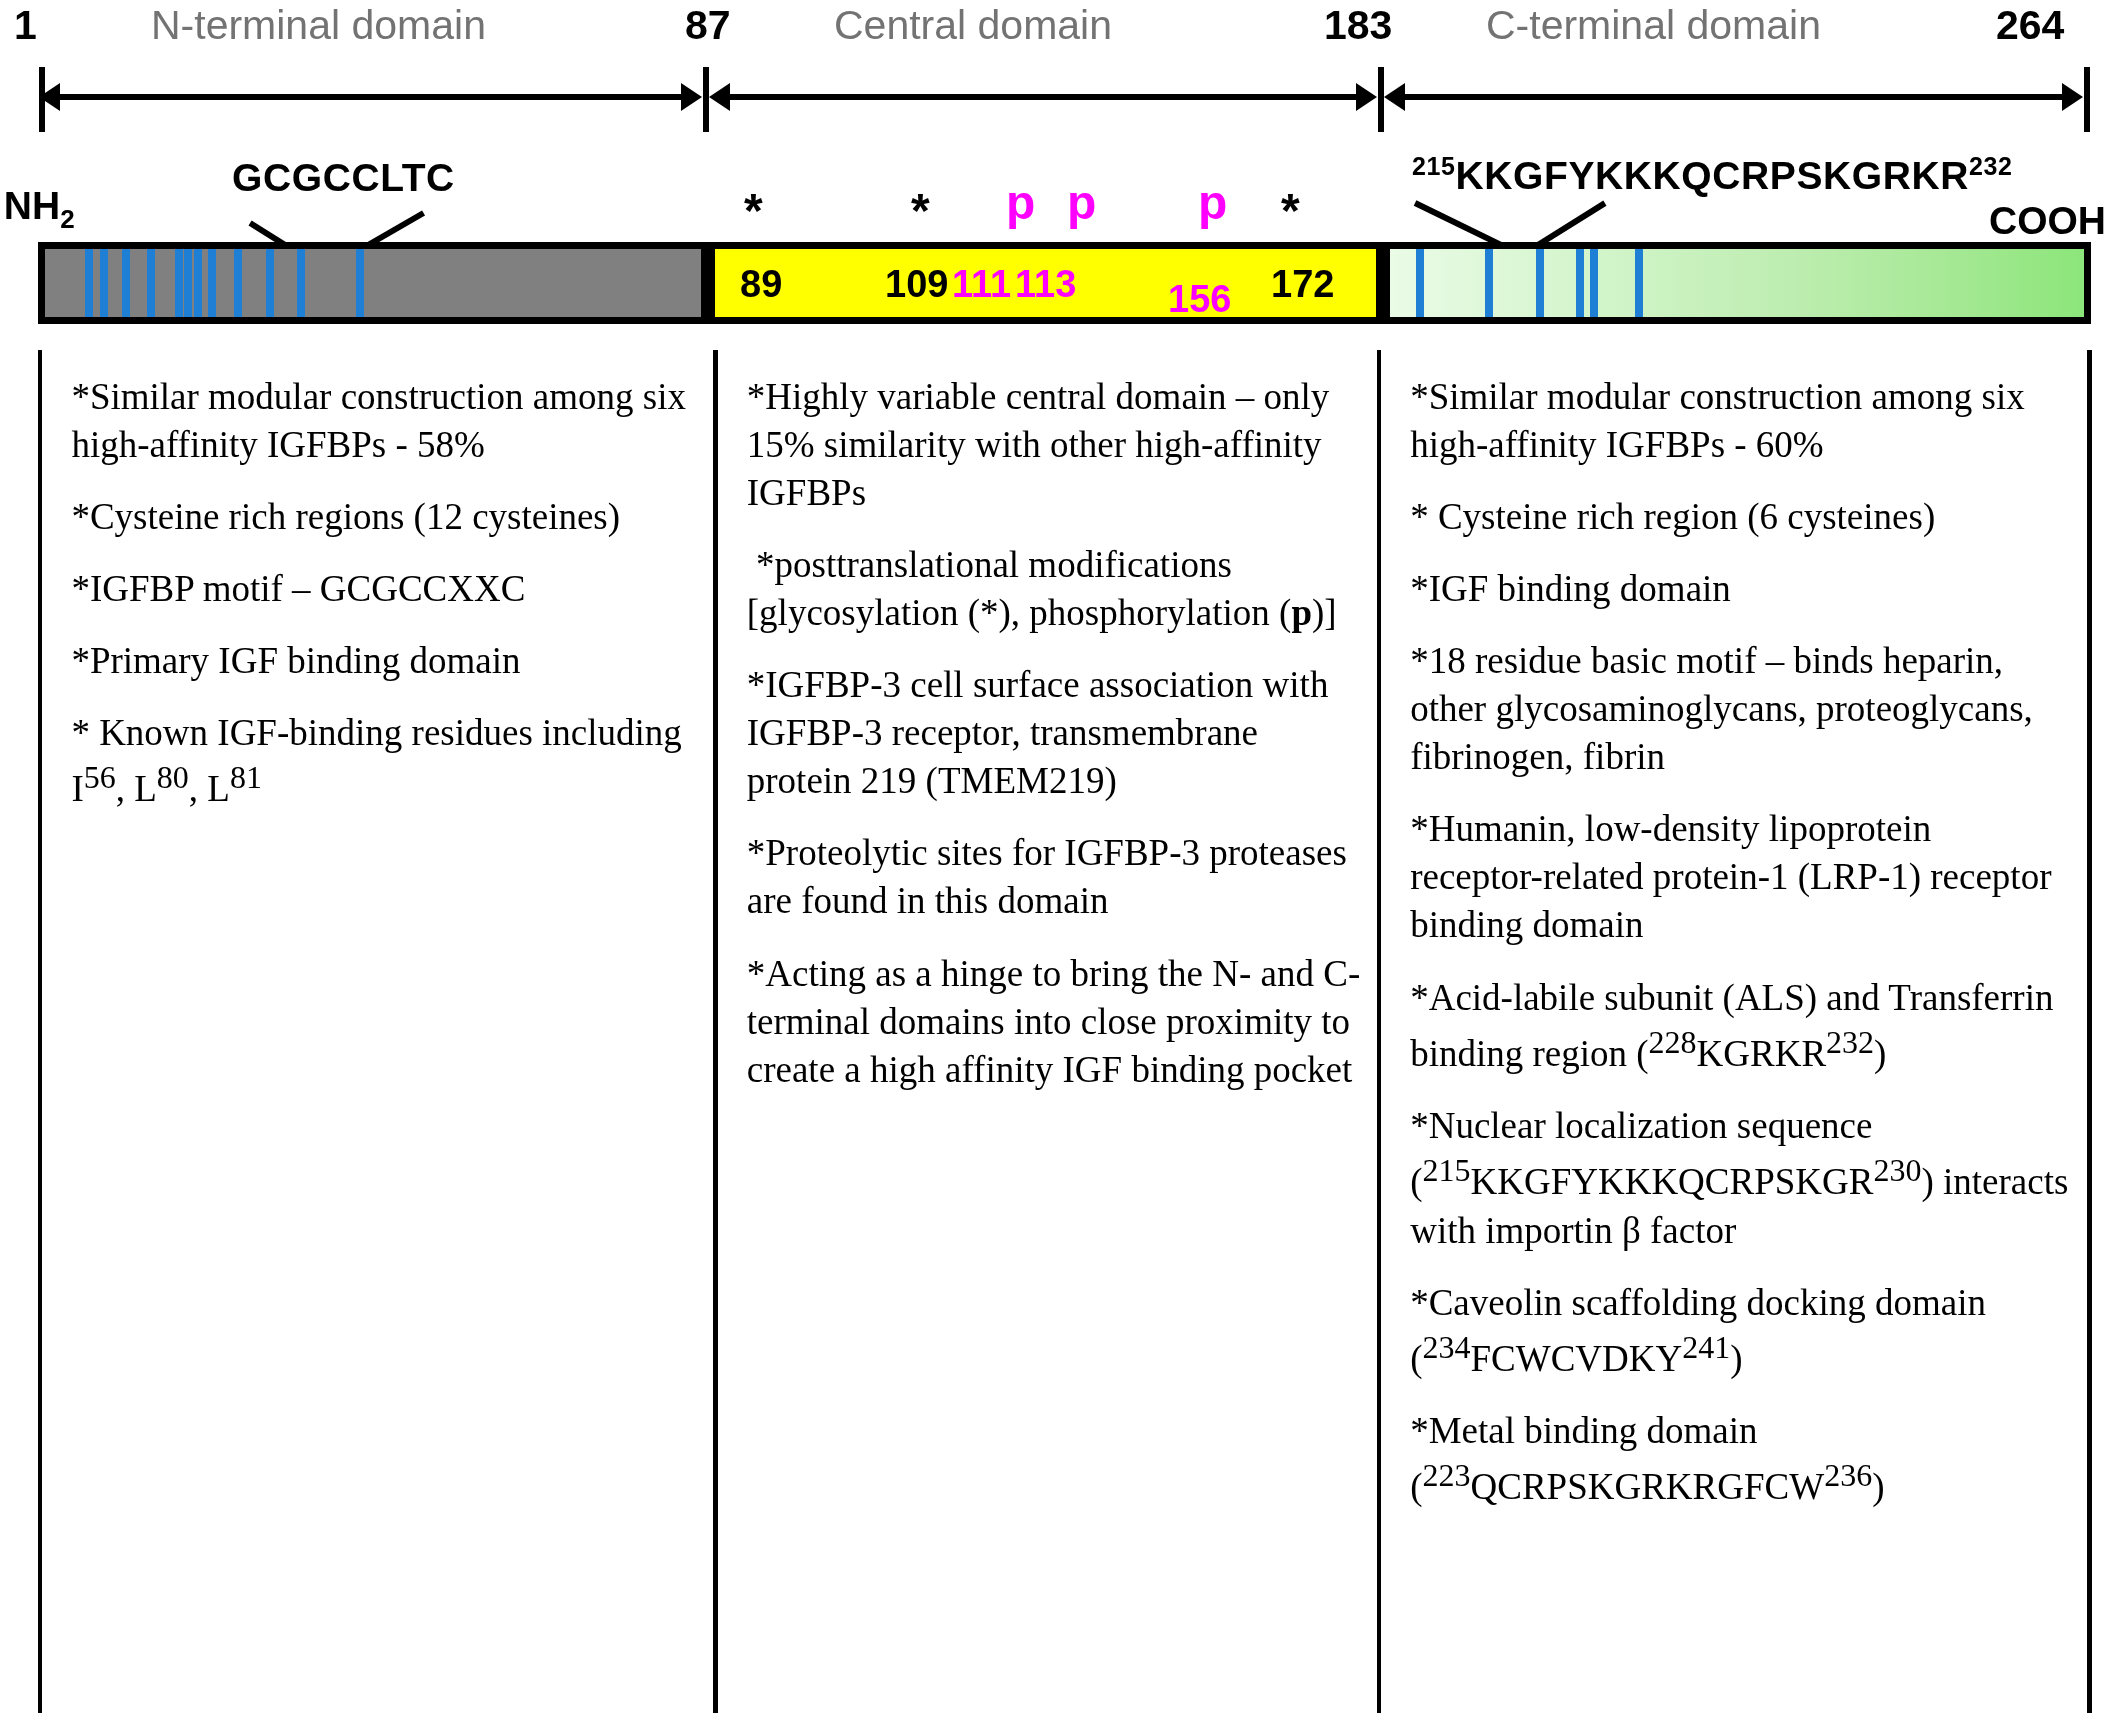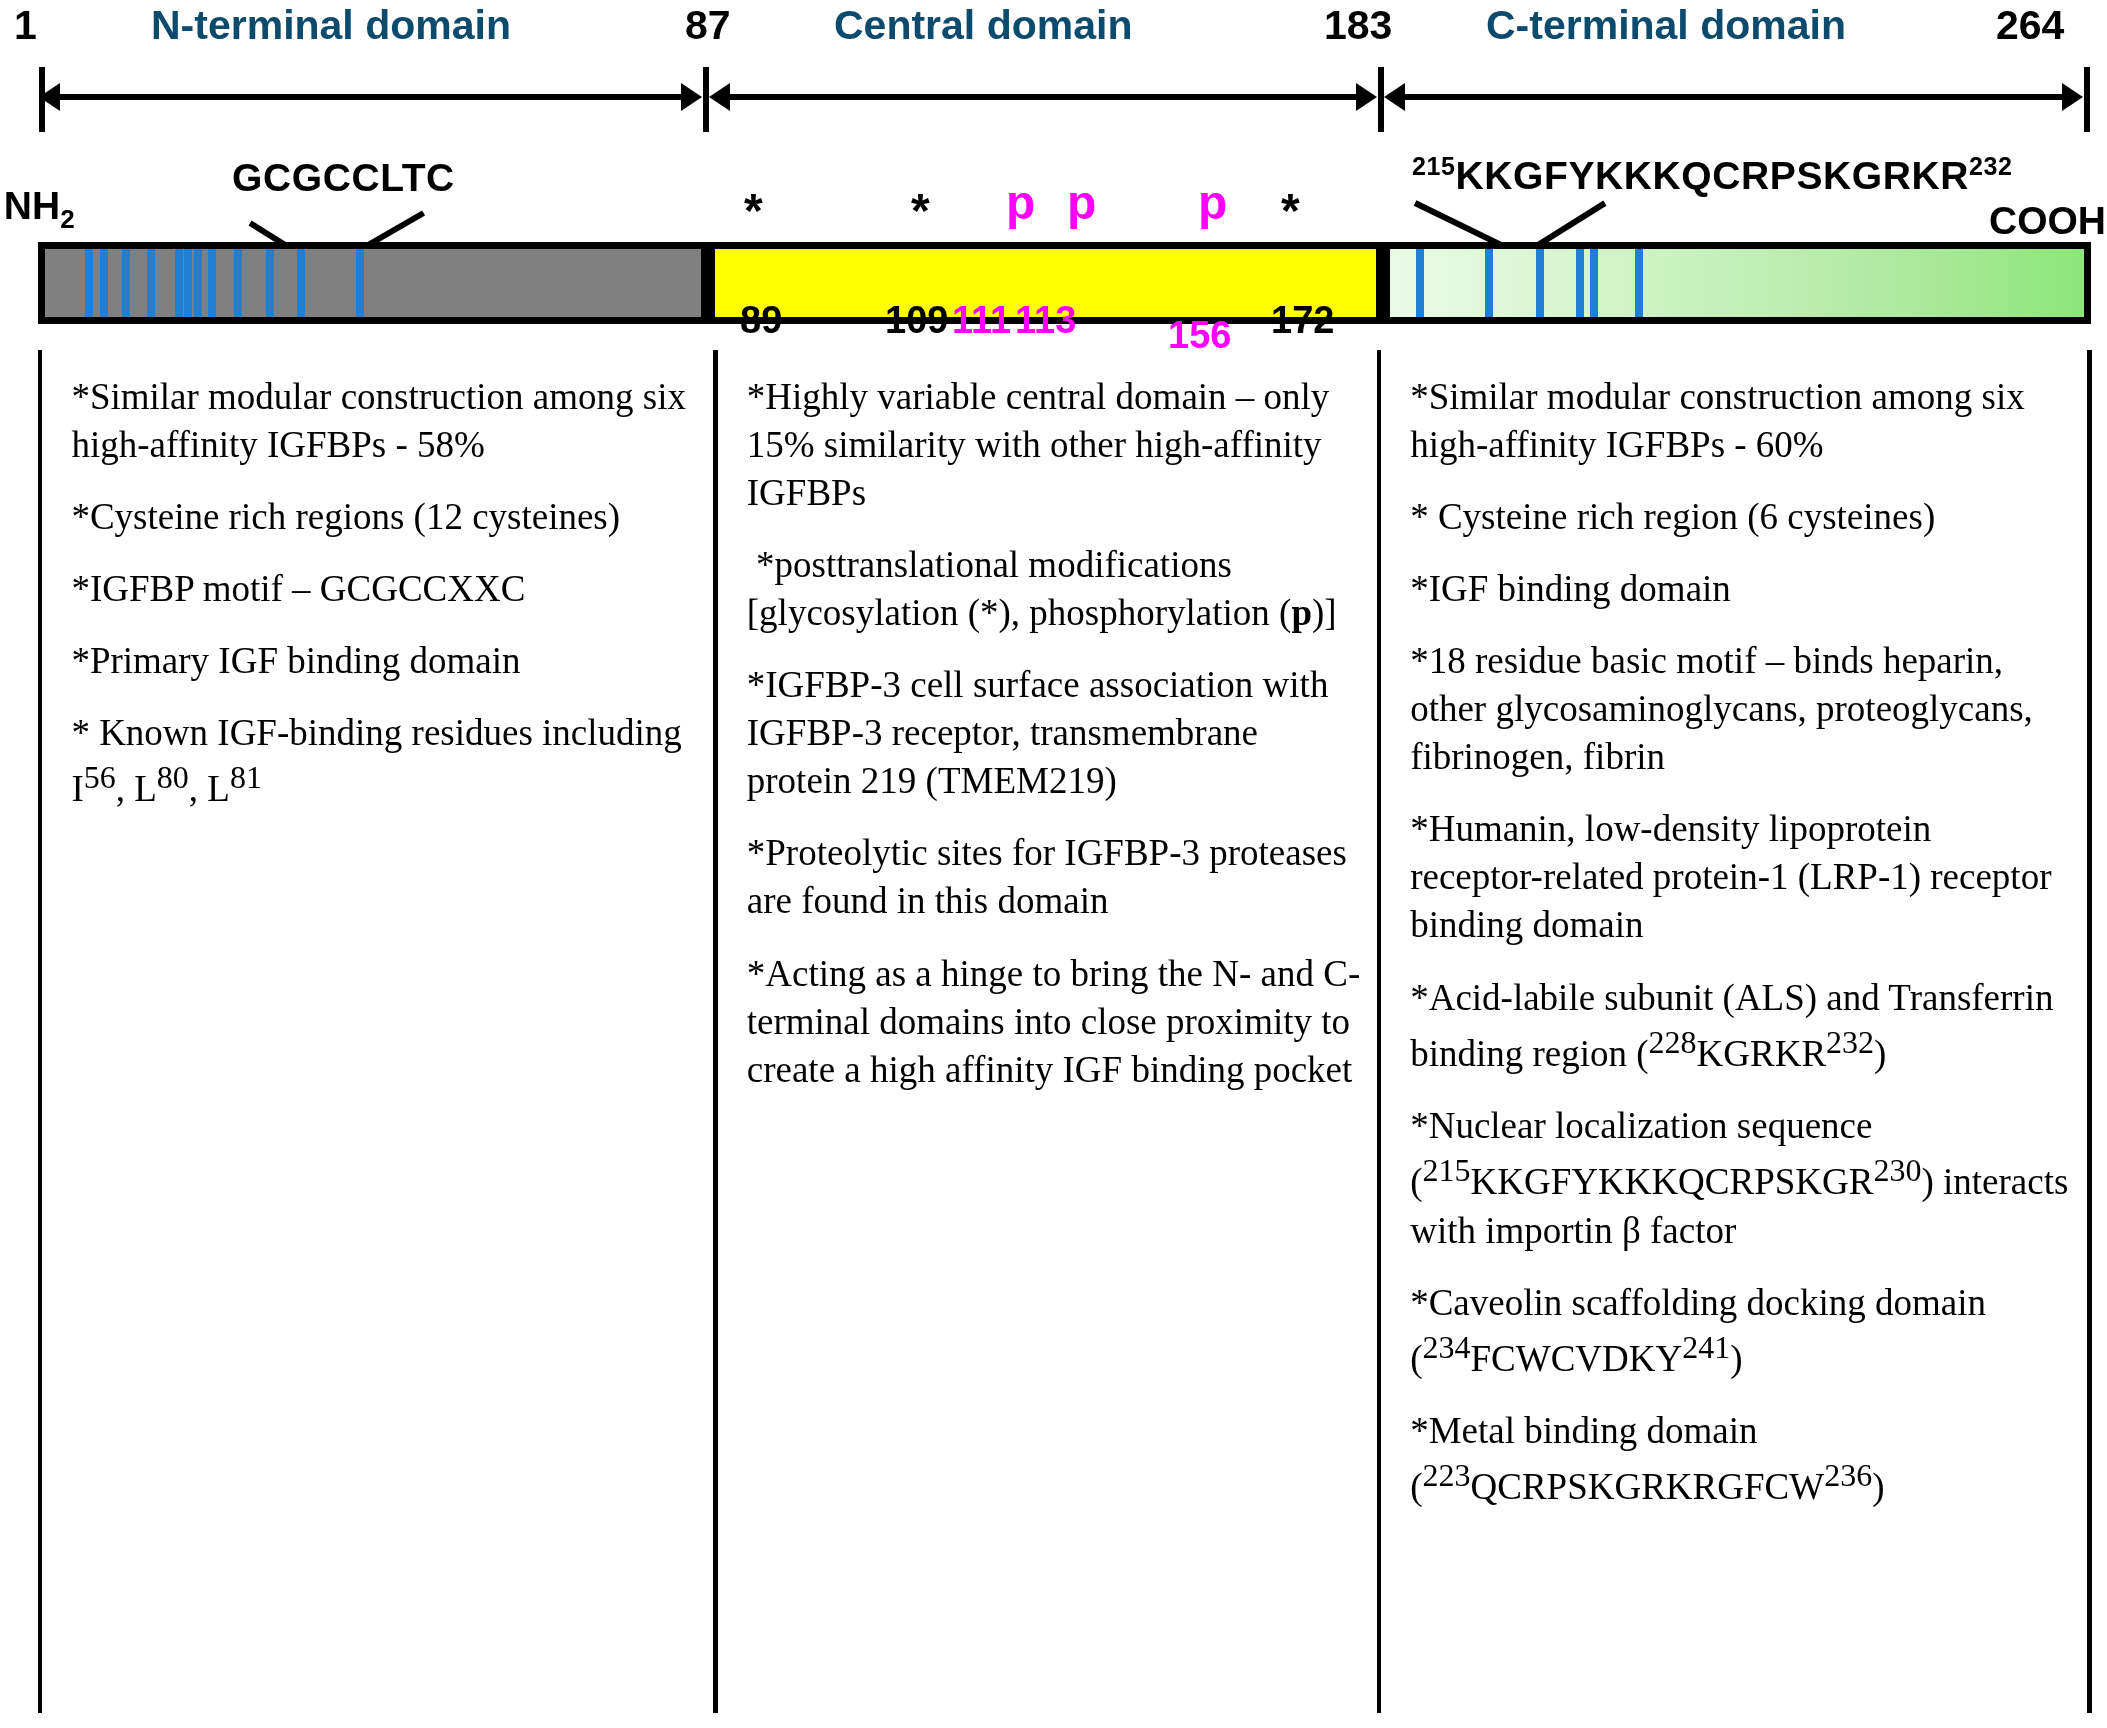--- a/index.html
+++ b/index.html
@@ -8,24 +8,24 @@
     background: #ffffff;
     font-family: "Liberation Serif", "DejaVu Serif", serif;
     overflow: hidden;
   }
   #root { position: relative; width: 2108px; height: 1728px; }
 
   
   .dom-label {
     position: absolute;
     font-family: "Liberation Sans", "DejaVu Sans", sans-serif;
-    font-weight: bold;
+    font-weight: normal;
     font-size: 41px;
     line-height: 1;
-    color: #0c4a6e;
+    color: #737373;
     white-space: nowrap;
   }
   .scale-num {
     position: absolute;
     font-family: "Liberation Sans", "DejaVu Sans", sans-serif;
     font-weight: bold;
     font-size: 41px;
     line-height: 1;
     color: #000;
     white-space: nowrap;
@@ -102,21 +102,20 @@
     height: 95px;
     background: #1f7fd4;
   }
   .resnum {
     position: absolute;
     font-family: "Liberation Sans", "DejaVu Sans", sans-serif;
     font-weight: bold;
     font-size: 38px;
     line-height: 1;
     white-space: nowrap;
-    margin-top: 36px;
   }
   .resnum.black { color: #000; }
   .resnum.pink  { color: #ff00ff; }
 
   
   .leader { position: absolute; background: #000; transform-origin: 0 50%; height: 6.3px; }
 
   
   #panel {
     position: absolute;

